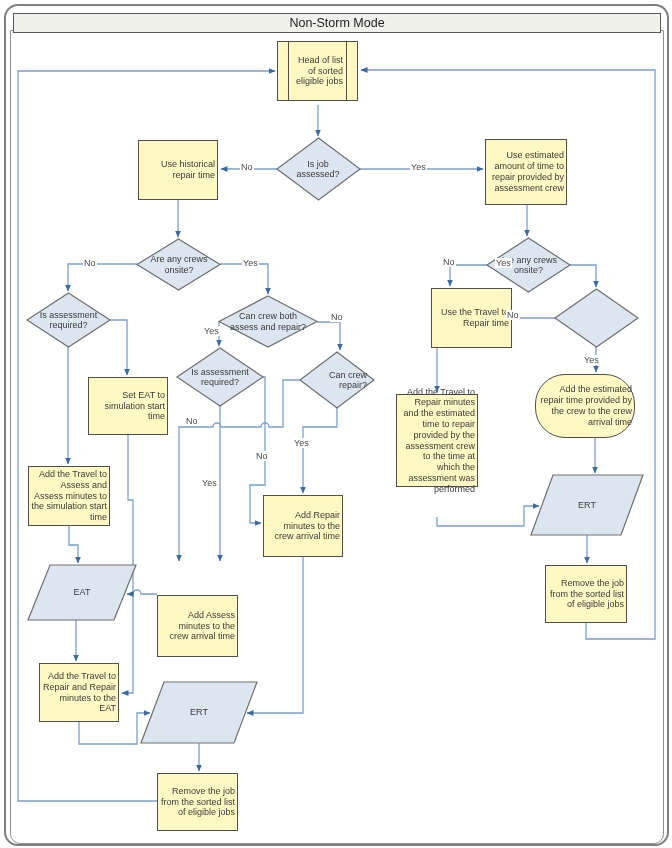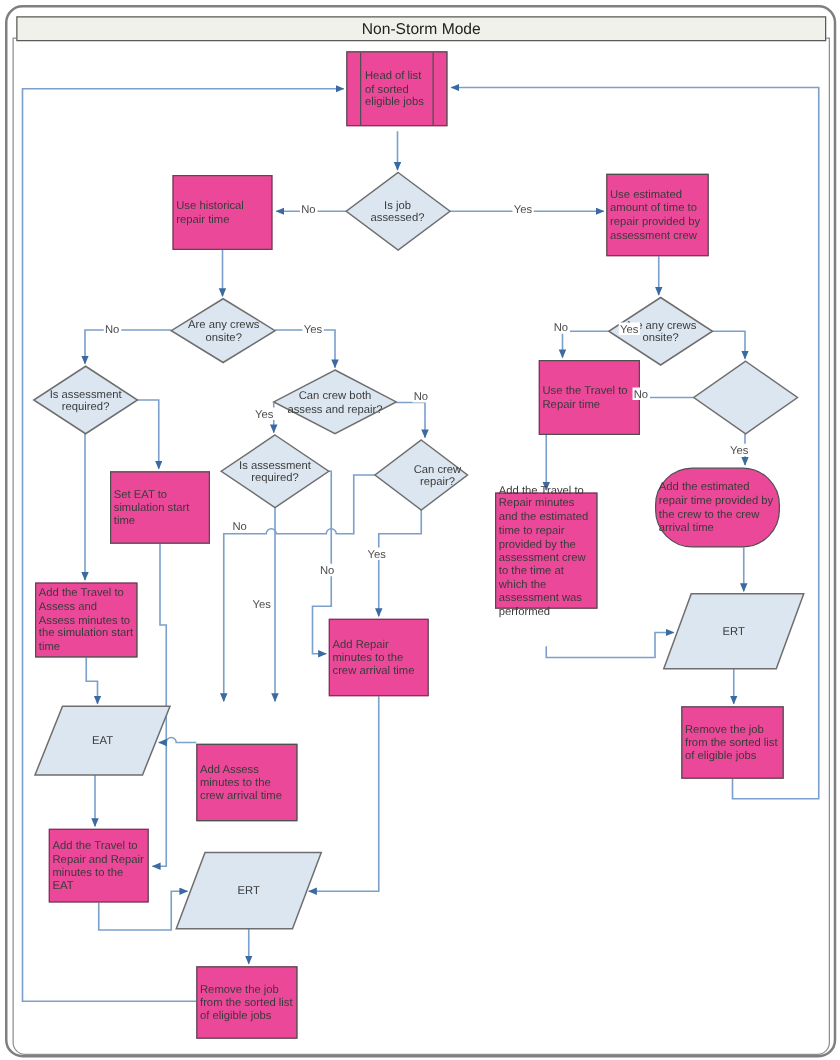--- a/index.html
+++ b/index.html
@@ -7,22 +7,22 @@
          font-family:"Liberation Sans", sans-serif;overflow:hidden;}
   .frame{position:absolute;left:4px;top:4px;width:661px;height:838px;
          border:2px solid #7f7f7f;border-radius:14px;}
   .innerframe{position:absolute;left:10px;top:30px;width:652px;height:812px;
          border:1px solid #909090;border-radius:0 0 10px 10px;}
   .titlebar{position:absolute;left:13px;top:13px;width:646px;height:18px;
          background:#f1f1ec;border:1px solid #5a5a5a;
          display:flex;align-items:center;justify-content:center;
          font-size:12.5px;color:#222;}
   svg.layer{position:absolute;left:0;top:0;}
-  .proc{position:absolute;background:#ec4899;border:1.4px solid #4f4f4f;
-        display:flex;align-items:center;justify-content:center;text-align:left;
+  .proc{position:absolute;background:#fef9c3;border:1.4px solid #4f4f4f;
+        display:flex;align-items:center;justify-content:center;text-align:right;
         font-size:9px;line-height:1.2;color:#3a3a3a;padding:2px;box-sizing:border-box;}
   .sidebar{position:absolute;top:0;bottom:0;width:1.2px;background:#4f4f4f;}
   .dtext{position:absolute;display:flex;align-items:center;justify-content:center;
          text-align:center;font-size:9px;line-height:1.15;color:#3a3a3a;}
   .elab{position:absolute;font-size:9px;color:#4a4a4a;background:#fff;padding:0 1px;}
 </style>
 </head>
 <body>
 
 <div class="stage">
@@ -98,29 +98,29 @@
   <div class="proc" style="left:138px;top:140px;width:80px;height:60px;">Use historical repair time</div>
   <div class="proc" style="left:485px;top:139px;width:82px;height:66px;">Use estimated amount of time to repair provided by assessment crew</div>
   <div class="proc" style="left:88px;top:377px;width:80px;height:58px;">Set EAT to simulation start time</div>
   <div class="proc" style="left:28px;top:466px;width:82px;height:60px;">Add the Travel to Assess and Assess minutes to the simulation start time</div>
   <div class="proc" style="left:157px;top:563px;width:81px;height:62px;margin-top:32px;">Add Assess minutes to the crew arrival time</div>
   <div class="proc" style="left:263px;top:495px;width:80px;height:62px;">Add Repair minutes to the crew arrival time</div>
   <div class="proc" style="left:39px;top:663px;width:80px;height:59px;">Add the Travel to Repair and Repair minutes to the EAT</div>
   <div class="proc" style="left:157px;top:773px;width:81px;height:58px;">Remove the job from the sorted list of eligible jobs</div>
   <div class="proc" style="left:397px;top:288px;width:81px;height:60px;margin-left:34px;">Use the Travel to Repair time</div>
   <div class="proc" style="left:396px;top:394px;width:82px;height:93px;">Add the Travel to Repair minutes and the estimated time to repair provided by the assessment crew to the time at which the assessment was performed</div>
-  <div class="proc" style="left:524px;top:374px;width:100px;height:64px;border-radius:30px;">Add the estimated repair time provided by the crew to the crew arrival time</div>
+  <div class="proc" style="left:535px;top:374px;width:100px;height:64px;border-radius:30px;">Add the estimated repair time provided by the crew to the crew arrival time</div>
   <div class="proc" style="left:545px;top:565px;width:82px;height:58px;">Remove the job from the sorted list of eligible jobs</div>
 
   <div class="dtext" style="left:285px;top:150px;width:66px;height:38px;">Is job assessed?</div>
   <div class="dtext" style="left:146px;top:248px;width:66px;height:33px;">Are any crews onsite?</div>
   <div class="dtext" style="left:228px;top:305px;width:80px;height:33px;">Can crew both assess and repair?</div>
   <div class="dtext" style="left:35px;top:303px;width:67px;height:34px;">Is assessment required?</div>
   <div class="dtext" style="left:186px;top:360px;width:68px;height:34px;">Is assessment required?</div>
-  <div class="dtext" style="left:320px;top:366px;width:60px;height:28px;">Can crew repair?</div>
+  <div class="dtext" style="left:307px;top:366px;width:60px;height:28px;text-align:right;">Can crew repair?</div>
   <div class="dtext" style="left:495px;top:248px;width:67px;height:34px;">Are any crews onsite?</div>
   <div class="dtext" style="left:52px;top:580px;width:60px;height:24px;text-align:right;">EAT</div>
   <div class="dtext" style="left:169px;top:700px;width:60px;height:24px;">ERT</div>
   <div class="dtext" style="left:557px;top:493px;width:60px;height:24px;">ERT</div>
 
   <span class="elab" style="left:240px;top:162px;">No</span>
   <span class="elab" style="left:410px;top:162px;">Yes</span>
   <span class="elab" style="left:83px;top:258px;">No</span>
   <span class="elab" style="left:242px;top:258px;">Yes</span>
   <span class="elab" style="left:203px;top:326px;">Yes</span>

